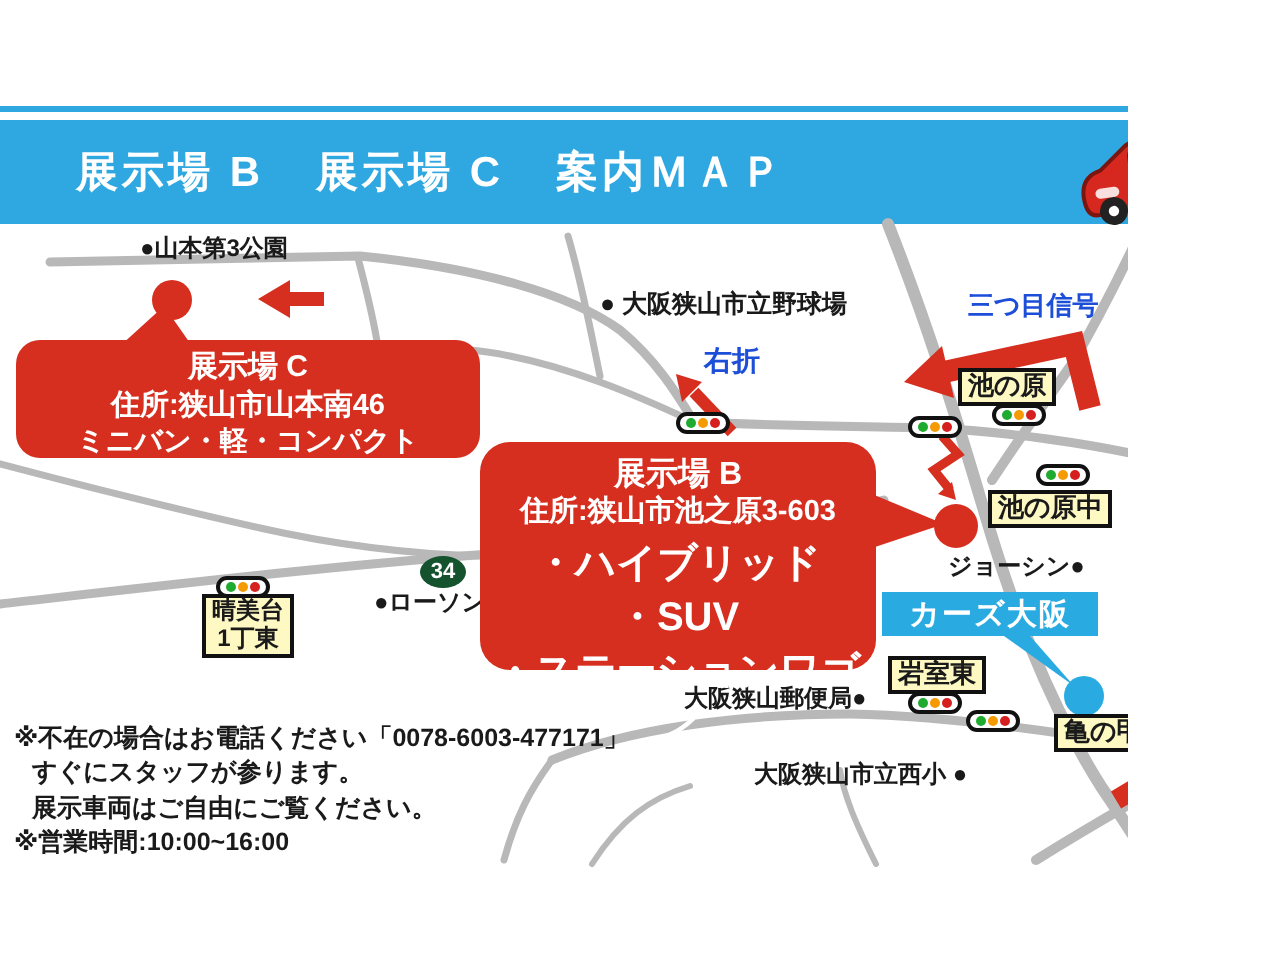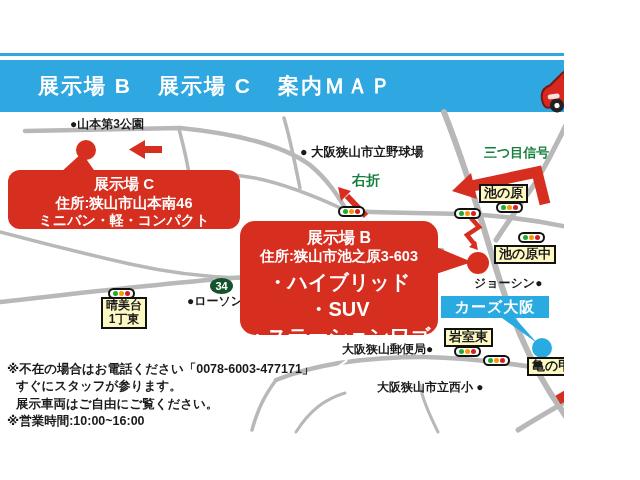--- a/index.html
+++ b/index.html
@@ -14,21 +14,21 @@
   #map-svg{left:0;top:0;width:640px;height:480px;}
   
   .signal{position:absolute;width:27px;height:11px;background:#fff;border:2px solid #111;border-radius:7px;
           display:flex;align-items:center;justify-content:space-between;padding:0 3px;box-sizing:border-box;z-index:3;}
   .signal i{width:5px;height:5px;border-radius:50%;}
   .sg{background:#1faa30;} .sy{background:#f59a00;} .sr{background:#d62020;}
   
   .maplabel{position:absolute;font-size:12px;white-space:nowrap;z-index:4;line-height:1.1;}
   .boxed{position:absolute;font-size:13px;white-space:nowrap;background:#fef9c3;border:2px solid #111;
          padding:0 3px;line-height:1.15;z-index:4;text-align:center;}
-  .redtext{position:absolute;color:#15803d;white-space:nowrap;z-index:4;}
+  .redtext{position:absolute;color:#1d4ed8;white-space:nowrap;z-index:4;}
   .shield{position:absolute;background:#14532d;color:#fff;border-radius:50%;display:flex;align-items:center;
           justify-content:center;font-size:11px;z-index:4;}
   
   .callout{position:absolute;background:#d62e1f;color:#fff;border-radius:12px;text-align:center;z-index:5;}
   #callout-c{left:8px;top:170px;width:232px;height:59px;padding-top:5px;box-sizing:border-box;}
   #callout-c .t{font-size:15px;line-height:1.25;}
   #callout-c .a{font-size:14.5px;line-height:1.25;}
   #callout-c .v{font-size:14px;line-height:1.25;}
   #callout-b{left:240px;top:221px;width:198px;height:114px;border-radius:15px;padding-top:7px;box-sizing:border-box;}
   #callout-b .t{font-size:16px;line-height:1.2;}

